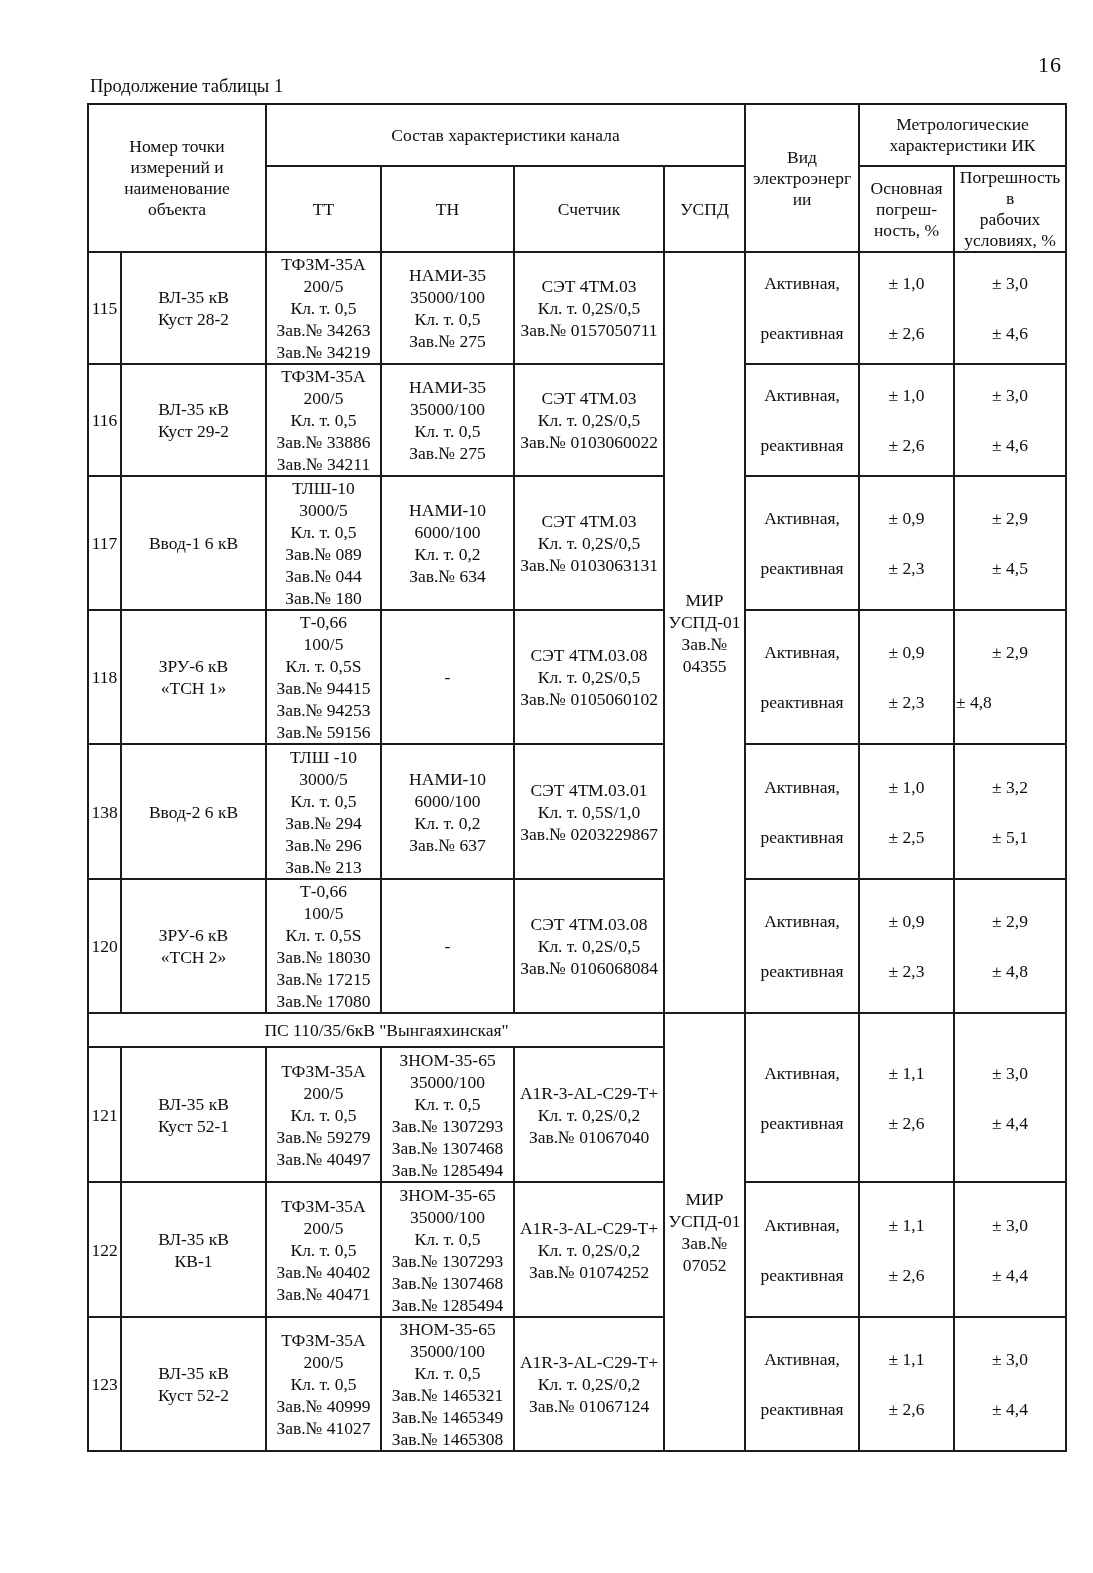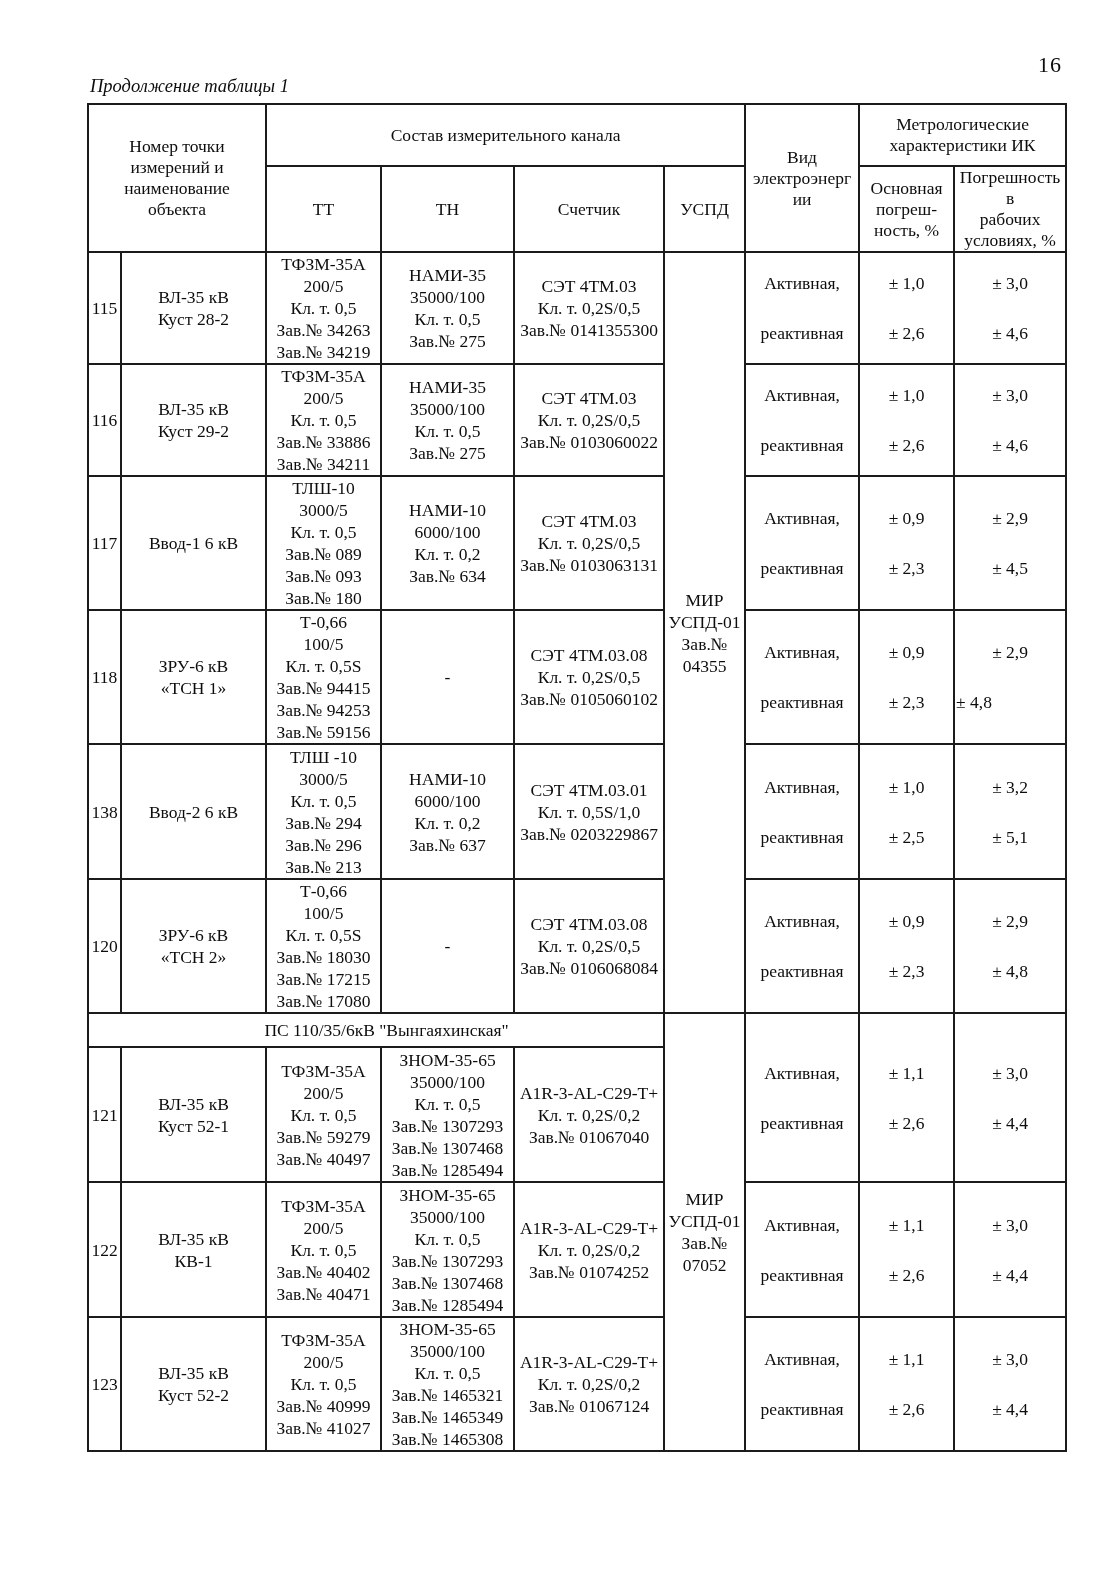--- a/index.html
+++ b/index.html
@@ -10,21 +10,20 @@
     font-family: "Liberation Serif", serif;
     color: #0d0d0d;
   }
   .page-number {
     position: absolute; top: 52px; left: 1038px;
     font-size: 22px; letter-spacing: 1px; font-family: Liberation Serif, serif;
   }
   .doc-title {
     position: absolute; top: 76px; left: 90px;
     font-size: 18.5px;
-    font-style: italic;
   }
   table.meas-table {
     position: absolute; top: 103px; left: 87px;
     width: 978px;
     border-collapse: collapse;
     table-layout: fixed;
   }
   .meas-table th, .meas-table td {
     border: 2px solid #1b1b1b;
     padding: 0;
@@ -86,21 +85,21 @@
     <col style="width:114px">
       <col style="width:95px">
       <col style="width:112px">
   </colgroup>
   <thead>
     <tr>
       <th colspan="2" rowspan="2">Номер точки
 измерений и
 наименование
 объекта</th>
-      <th colspan="4">Состав измерительного канала</th>
+      <th colspan="4">Состав характеристики канала</th>
       <th rowspan="2" class="energy-head">Вид
 электроэнерг
 ии</th>
       <th colspan="2">Метрологические
 характеристики ИК</th>
     </tr>
     <tr>
       <th>ТТ</th>
       <th>ТН</th>
       <th>Счетчик</th>
@@ -140,21 +139,21 @@
             <div class="cell-line">НАМИ-35</div>
             <div class="cell-line">35000/100</div>
             <div class="cell-line">Кл. т. 0,5</div>
             <div class="cell-line">Зав.№ 275</div>
           </div>
         </td>
         <td class="cell col-meter">
           <div class="cell-inner">
             <div class="cell-line">СЭТ 4ТМ.03</div>
             <div class="cell-line">Кл. т. 0,2S/0,5</div>
-            <div class="cell-line">Зав.№ 0141355300</div>
+            <div class="cell-line">Зав.№ 0157050711</div>
           </div>
         </td>
         <td rowspan="6" class="cell col-uspd">
           <div class="cell-inner">
             <div class="cell-line">МИР</div>
             <div class="cell-line">УСПД-01</div>
             <div class="cell-line">Зав.№</div>
             <div class="cell-line">04355</div>
           </div>
         </td>
@@ -242,21 +241,21 @@
           <div class="cell-inner">
             <div class="cell-line">Ввод-1 6 кВ</div>
           </div>
         </td>
         <td class="cell col-tt">
           <div class="cell-inner">
             <div class="cell-line">ТЛШ-10</div>
             <div class="cell-line">3000/5</div>
             <div class="cell-line">Кл. т. 0,5</div>
             <div class="cell-line">Зав.№ 089</div>
-            <div class="cell-line">Зав.№ 093</div>
+            <div class="cell-line">Зав.№ 044</div>
             <div class="cell-line">Зав.№ 180</div>
           </div>
         </td>
         <td class="cell col-tn">
           <div class="cell-inner">
             <div class="cell-line">НАМИ-10</div>
             <div class="cell-line">6000/100</div>
             <div class="cell-line">Кл. т. 0,2</div>
             <div class="cell-line">Зав.№ 634</div>
           </div>

